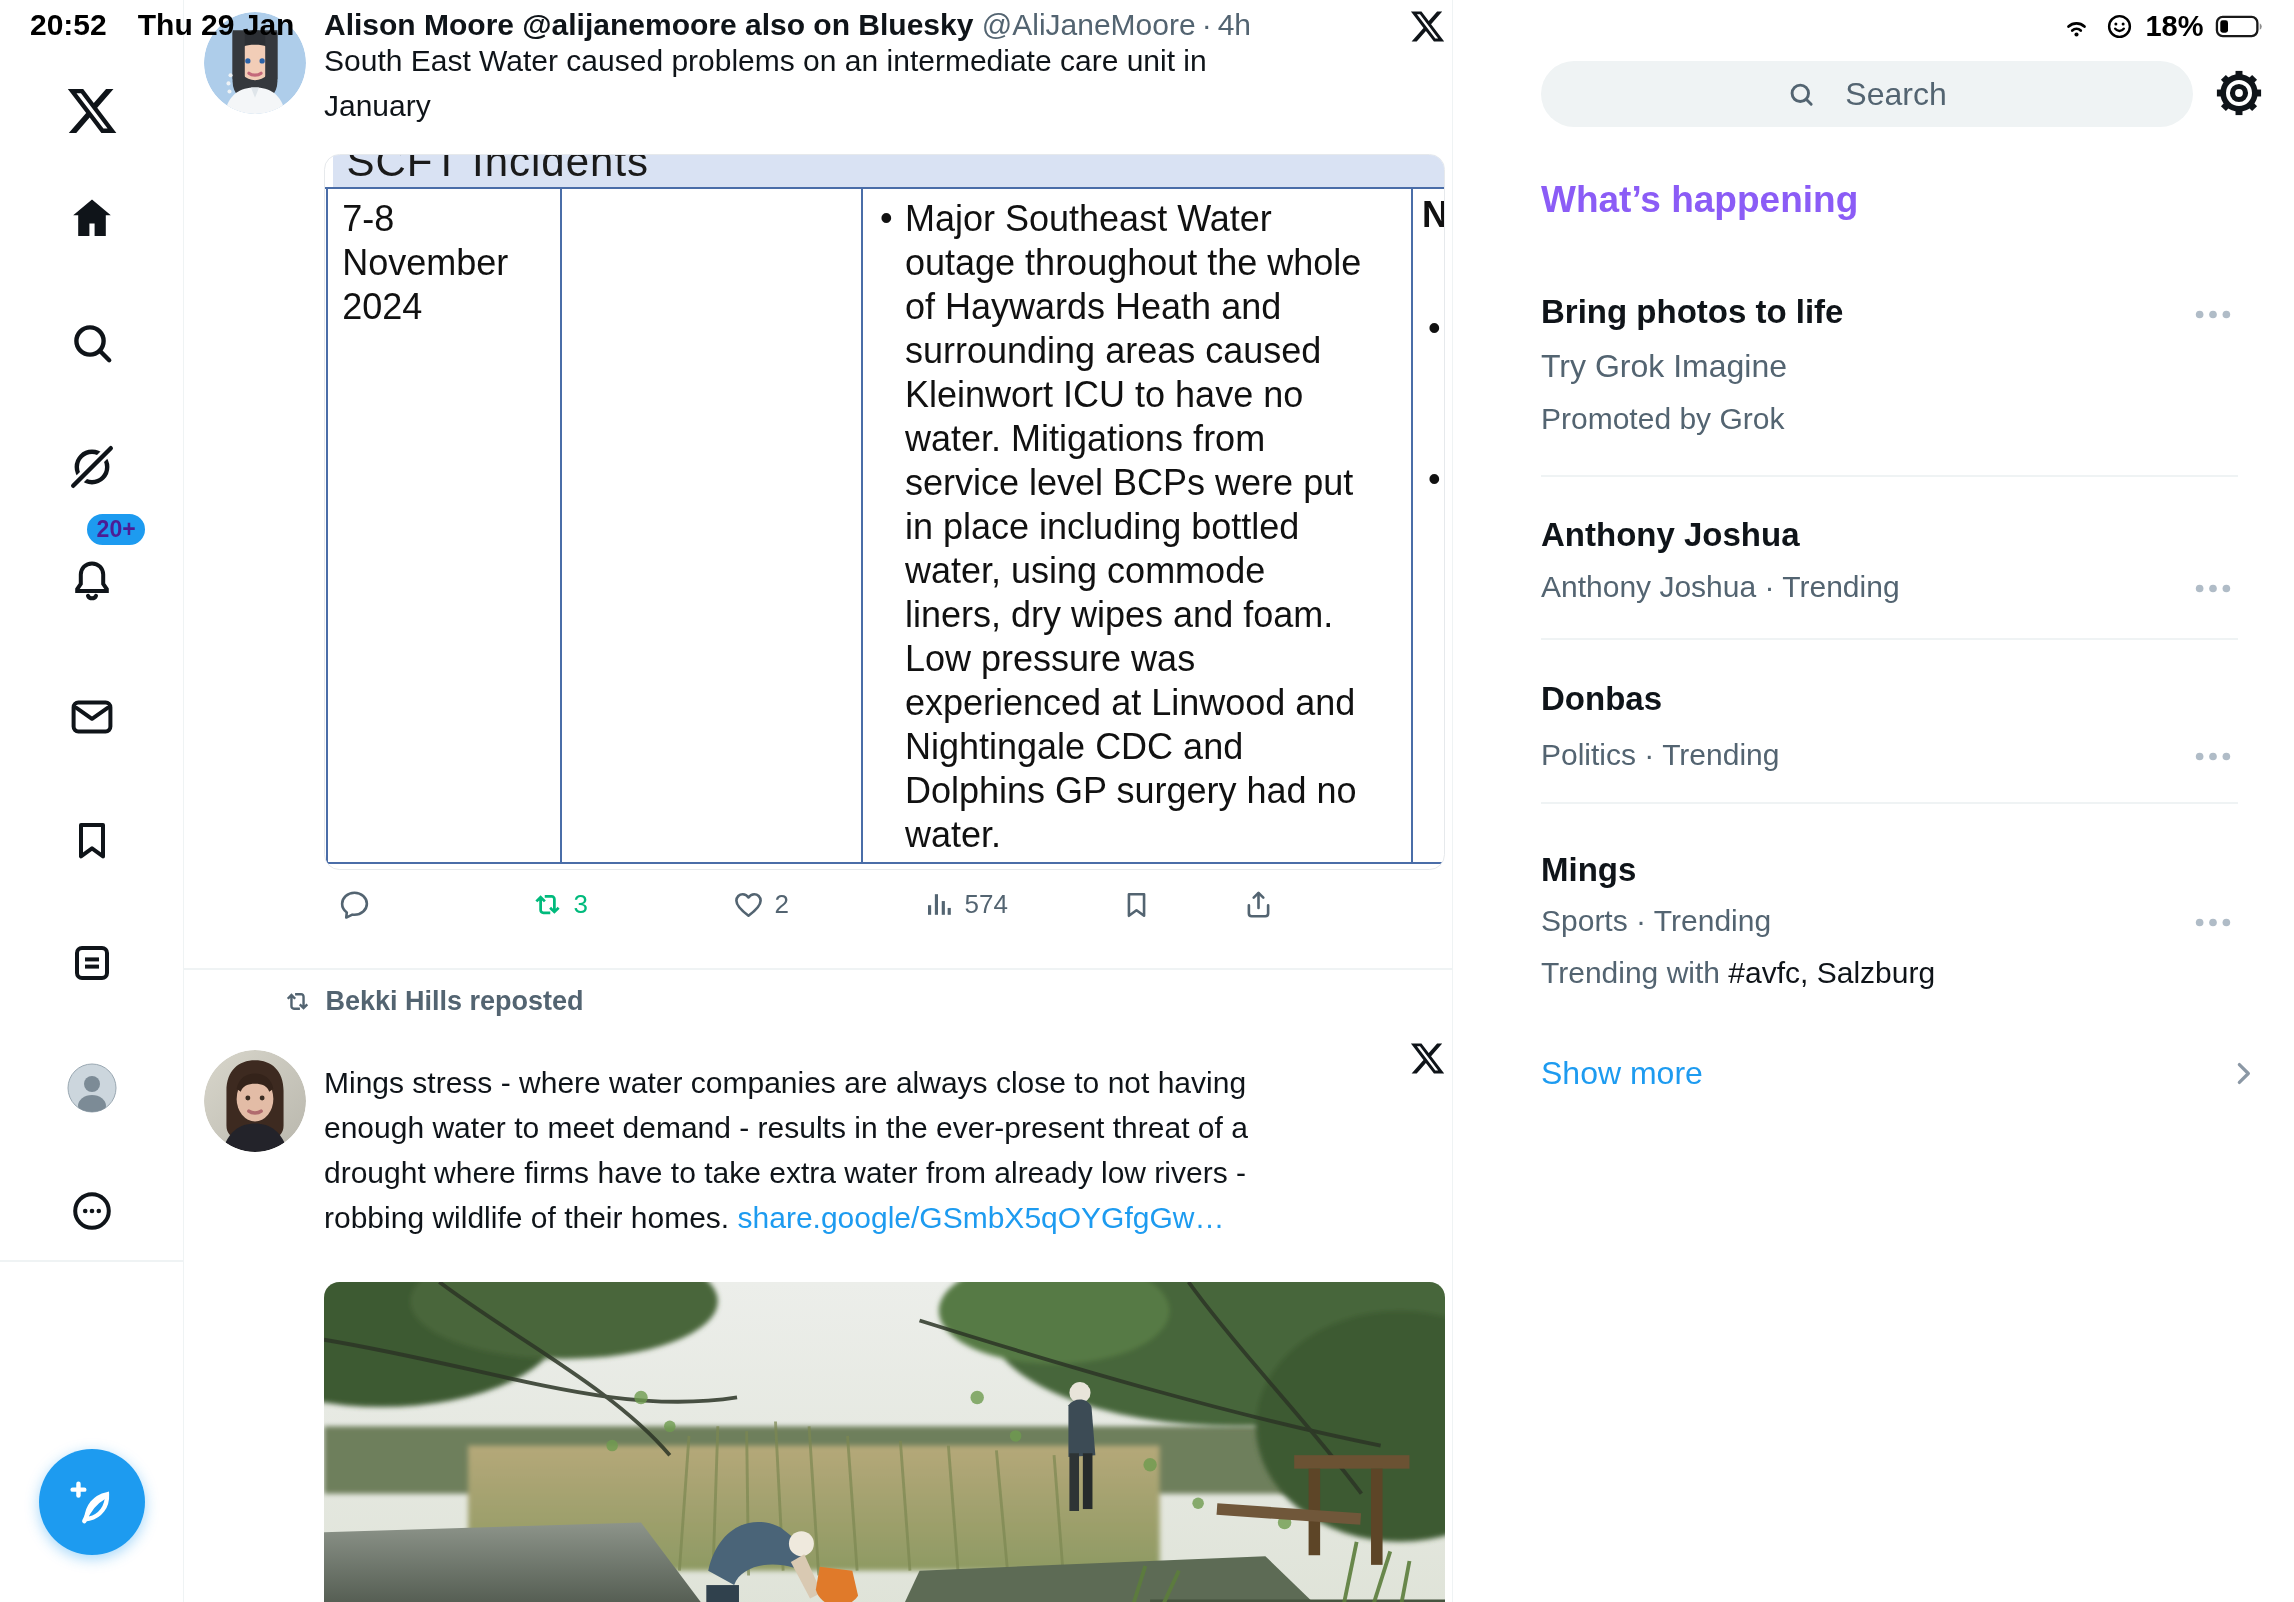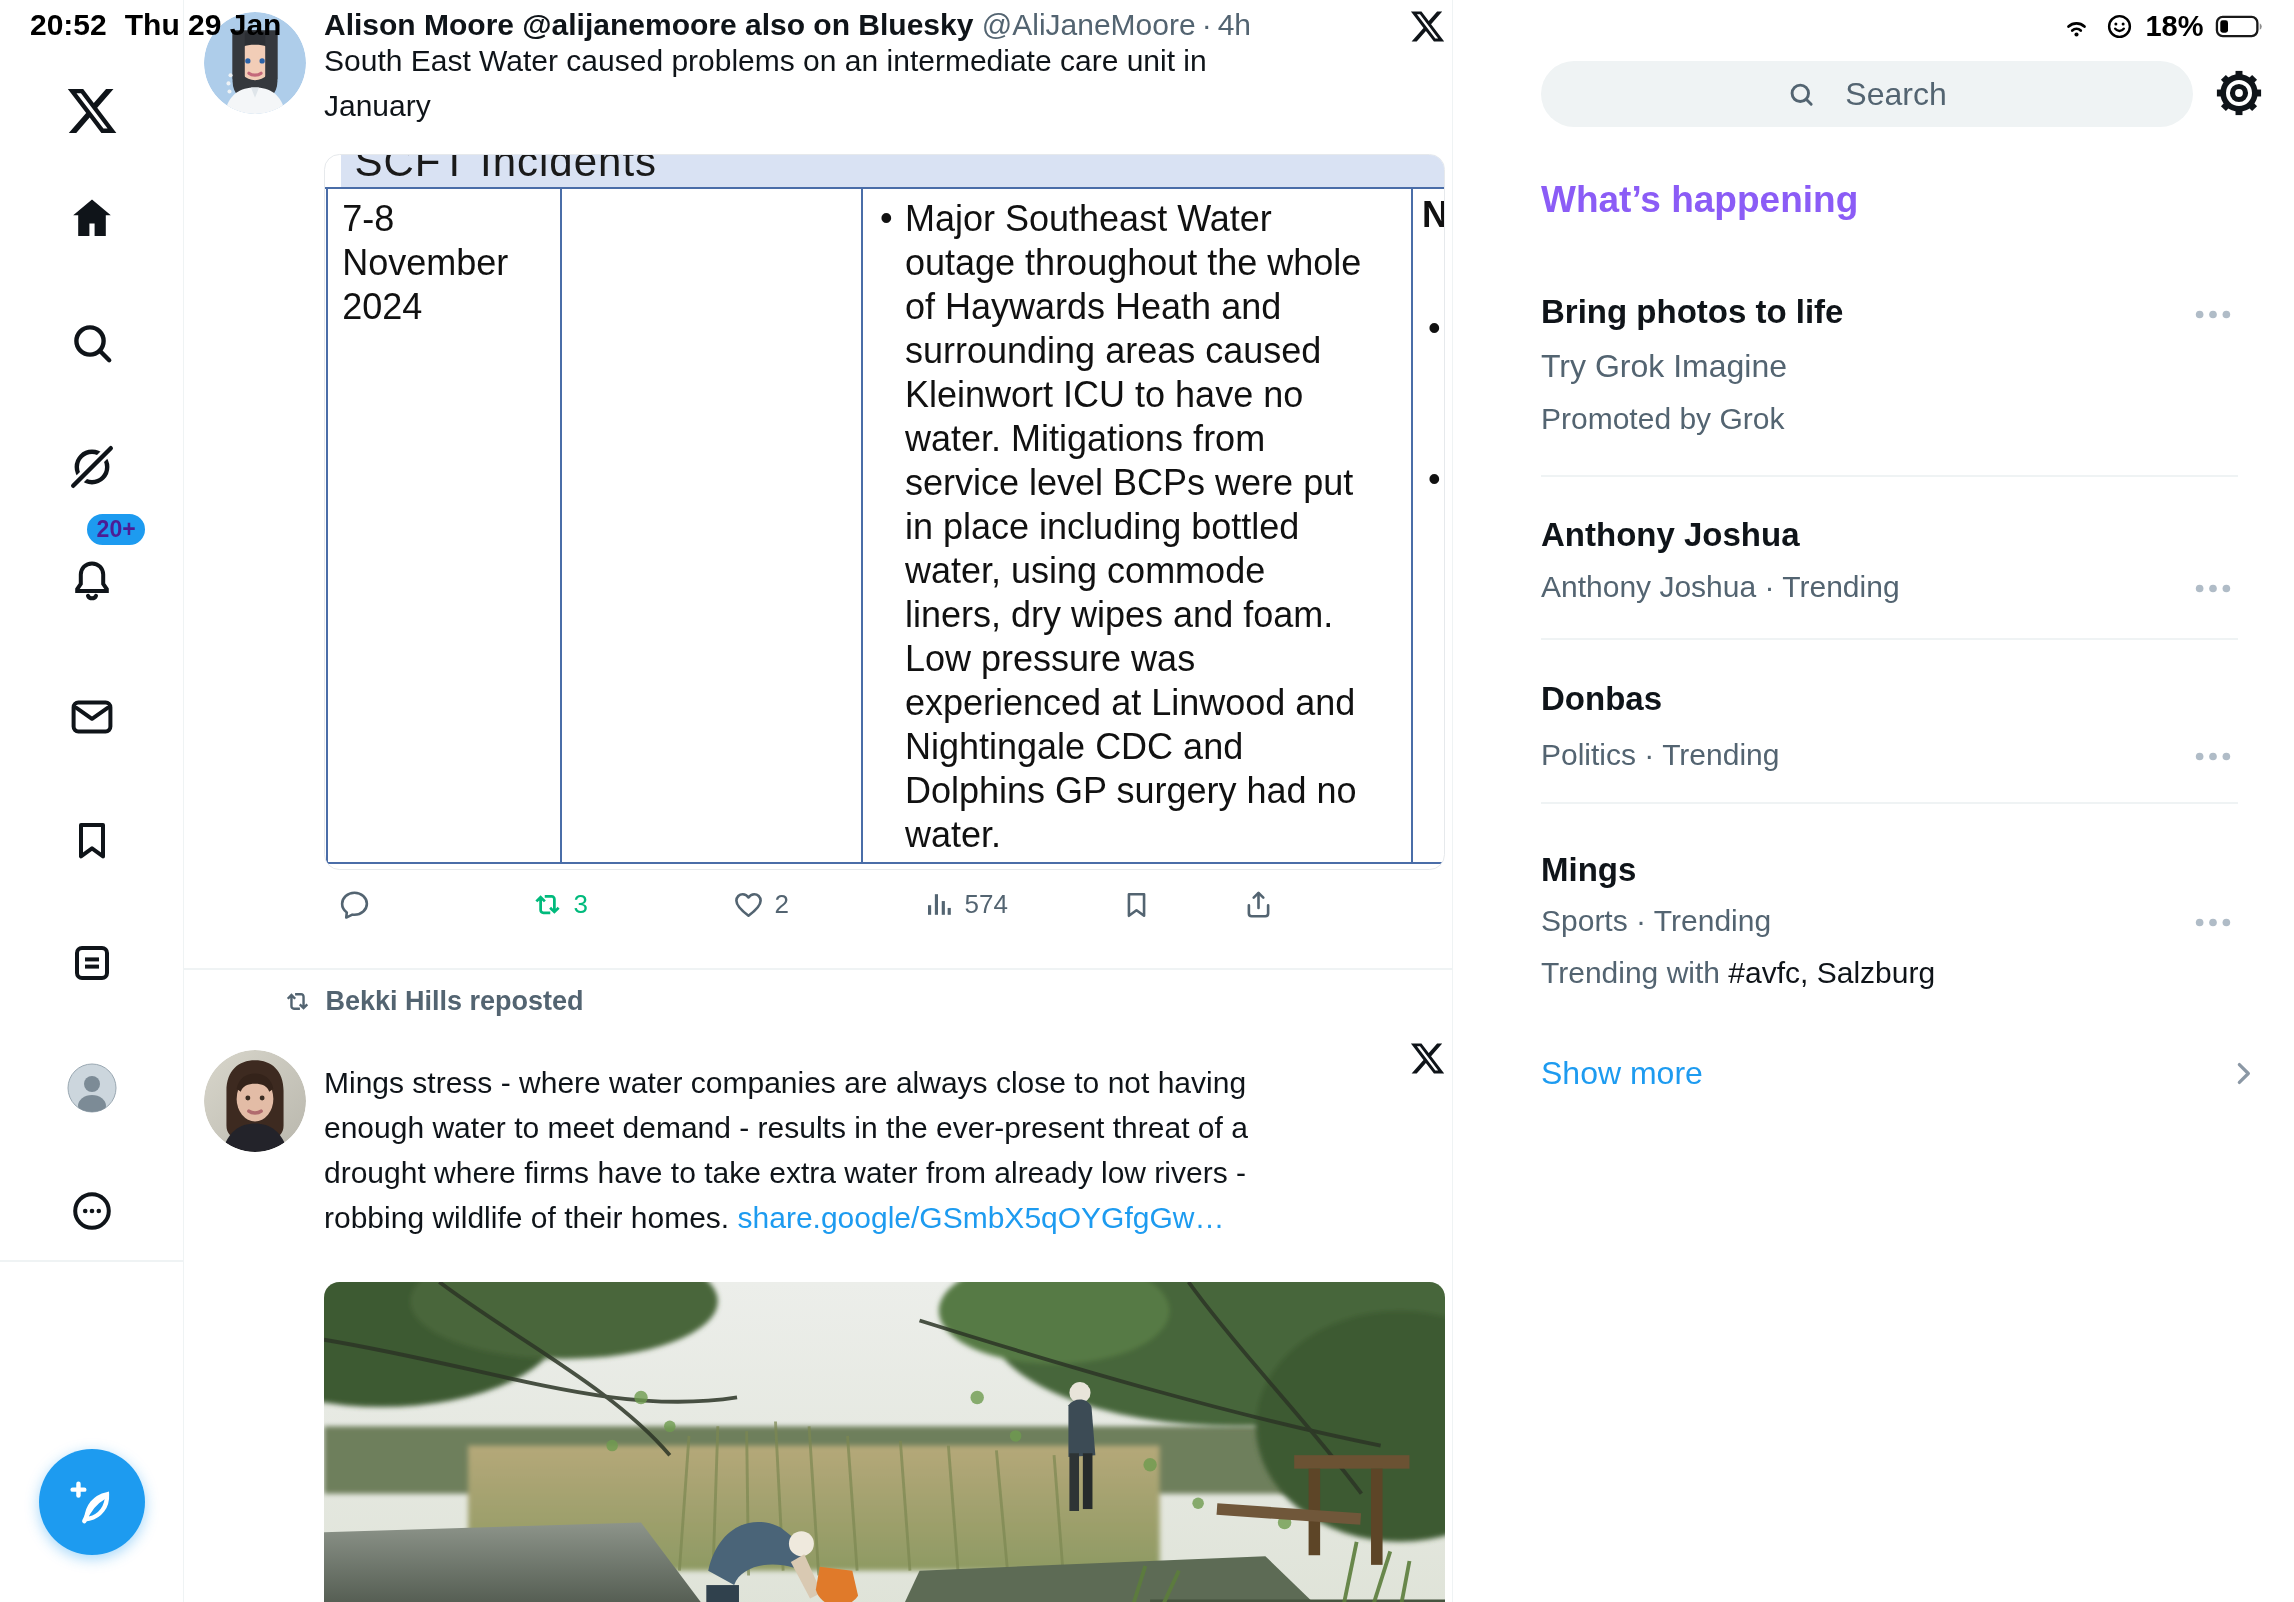--- a/index.html
+++ b/index.html
@@ -1,21 +1,21 @@
 <!DOCTYPE html>
 <html><head>
 <meta charset="utf-8">
 <meta name="viewport" content="width=2388">
 <style>
   html,body{margin:0;padding:0;background:#fff;}
   *{box-sizing:border-box;}
   .app{position:relative;width:2294px;height:1602px;background:#fff;overflow:hidden;
        font-family:"Liberation Sans","DejaVu Sans",sans-serif;color:#0f1419;}
   
-  .status-left{position:absolute;left:30px;top:7.7px;z-index:60;font-size:30px;font-weight:600;color:#000;display:flex;gap:18px;}
+  .status-left{position:absolute;left:30px;top:7.7px;z-index:60;font-size:30px;font-weight:600;color:#000;display:flex;gap:31px;}
   .status-right{position:absolute;right:27px;top:9.6px;z-index:60;display:flex;align-items:center;gap:11.5px;font-size:29px;font-weight:600;color:#000;}
   
   .rail{position:absolute;left:0;top:0;width:184px;height:1602px;border-right:1.9px solid #eff3f4;background:#fff;z-index:20;}
   .rail-icon{position:absolute;left:50%;transform:translateX(-50%);color:#0f1419;cursor:pointer;}
   .badge{position:absolute;left:85px;top:512px;min-width:56px;height:35px;background:#1d9bf0;color:#4c1d95;
          border-radius:18px;font-size:23px;font-weight:700;display:flex;align-items:center;justify-content:center;
          padding:0 9.6px;z-index:2;border:2.9px solid #fff;}
   .rail-div{position:absolute;left:0;top:1260px;width:184px;height:1.9px;background:#eff3f4;}
   .compose{position:absolute;left:39px;top:1449px;width:106px;height:106px;border-radius:50%;background:#1d9bf0;
            display:flex;align-items:center;justify-content:center;box-shadow:0 3.8px 13.4px rgba(29,155,240,.4);}
@@ -25,21 +25,21 @@
   .avatar{position:absolute;width:102px;height:102px;border-radius:50%;overflow:hidden;cursor:pointer;}
   .nameline{position:absolute;left:140px;font-size:30px;line-height:38px;white-space:nowrap;}
   .nameline b{font-weight:700;color:#0f1419;}
   .nameline .meta{color:#536471;font-weight:400;}
   .tweet-text{position:absolute;left:140px;font-size:30px;line-height:45px;color:#0f1419;white-space:pre-line;}
   .tweet-x{position:absolute;left:1225px;width:37px;height:37px;color:#0f1419;cursor:pointer;}
   .divider-h{position:absolute;left:0;width:1269px;height:1.9px;background:#eff3f4;}
   
   .card{position:absolute;left:140px;top:154px;width:1121px;height:716px;border-radius:15.4px;overflow:hidden;
         background:#fff;border:1px solid #e6e9ec;cursor:pointer;}
-  .thead{position:absolute;left:16px;top:0;width:1121px;height:32px;background:#d9e2f3;overflow:hidden;}
+  .thead{position:absolute;left:8px;top:0;width:1121px;height:32px;background:#d9e2f3;overflow:hidden;}
   .thead span{position:absolute;left:13.4px;top:-17.3px;font-size:42px;color:#1a1a1a;letter-spacing:1px;}
   .vline{position:absolute;top:32px;width:1.9px;height:677px;background:#4a6da8;}
   .hline{position:absolute;left:0;width:1121px;height:1.9px;background:#4a6da8;}
   .cell{position:absolute;top:42px;font-size:36px;line-height:44px;color:#111;white-space:pre-line;}
   .bullet-dot{position:absolute;font-size:36px;color:#111;}
   
   .engage{position:absolute;left:140px;top:888px;width:1121px;height:54px;color:#536471;}
   .action{position:absolute;display:flex;align-items:center;gap:9.6px;font-size:26px;color:#536471;cursor:pointer;}
   .action.green{color:#00ba7c;}
   

